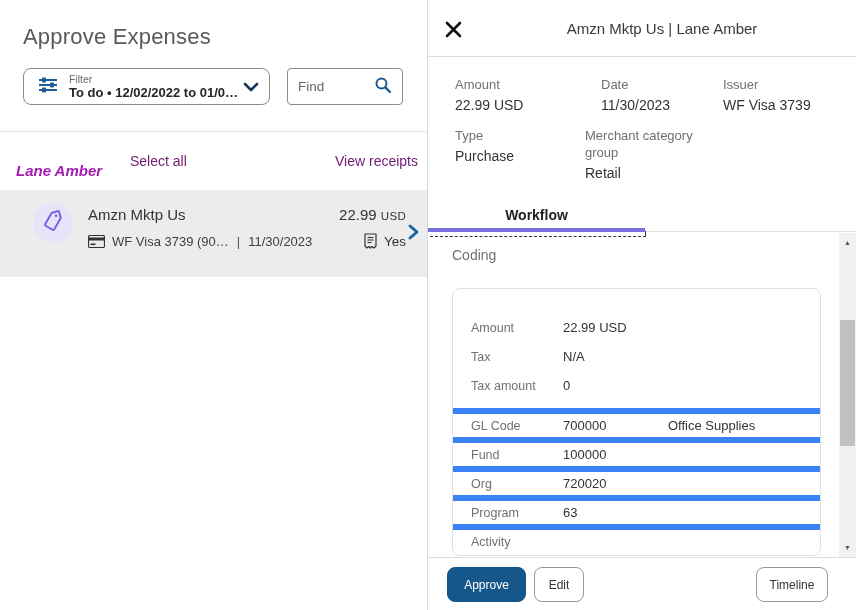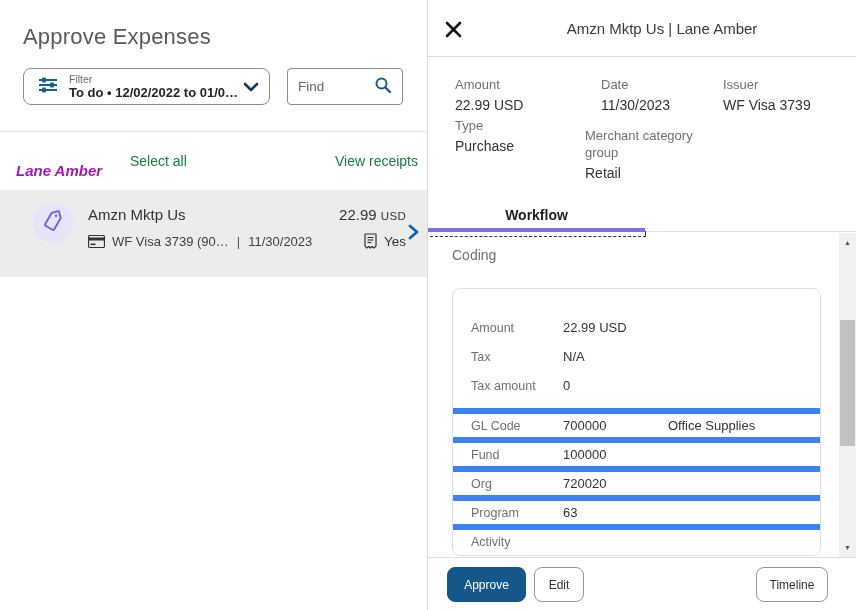--- a/index.html
+++ b/index.html
@@ -15,21 +15,21 @@
   .filter-label { font-size:10.5px; color:#6b6b6b; line-height:12px; }
   .filter-value { font-size:13px; font-weight:700; color:#262626; white-space:nowrap; line-height:15px; }
   .find-box { position:absolute; left:287px; top:68px; width:116px; height:37px; border:1px solid #8c8c8c; border-radius:4px; display:flex; align-items:center; padding:0 10px; background:#fff; }
   .find-box input { border:none; outline:none; width:70px; font-size:13.5px; color:#333; font-family:"Liberation Sans",sans-serif; }
   .find-box input::placeholder { color:#666; }
 
   .list-divider { position:absolute; left:0; top:131px; width:428px; height:1px; background:#e4e4e4; }
 
   .group-header { position:absolute; left:0; top:141px; width:428px; height:40px; }
   .group-name { position:absolute; left:16px; top:21px; font-size:15px; font-weight:700; color:#a21caf;font-style:italic; }
-  .link { color:#15803d; font-size:14px; cursor:pointer; }
+  .link { color:#701a75; font-size:14px; cursor:pointer; }
   .select-all { position:absolute; left:130px; top:12px; }
   .view-receipts { position:absolute; right:10px; top:12px; }
 
   .expense-row { position:absolute; left:0; top:190px; width:427px; height:87px; background:#ececec; cursor:pointer; }
   .avatar { position:absolute; left:33px; top:13px; width:40px; height:40px; border-radius:50%; background:#e7e3f8; display:flex; align-items:center; justify-content:center; }
   .row-merchant { position:absolute; left:88px; top:16px; font-size:15px; color:#333; }
   .row-sub { position:absolute; left:88px; top:44px; display:flex; align-items:center; font-size:13px; color:#3f3f3f; }
   .row-sub .sep { margin:0 8px; color:#555; }
   .row-amount { position:absolute; right:21px; top:16px; font-size:15px; color:#333; text-align:right; }
   .row-amount .cur { font-size:11.5px; letter-spacing:.3px; }
@@ -42,21 +42,21 @@
   .close-btn { position:absolute; left:15px; top:19px; width:20px; height:20px; cursor:pointer; display:flex; align-items:center; justify-content:center; }
   .panel-title { position:absolute; left:60px; right:20px; top:0; height:57px; display:flex; align-items:center; justify-content:center; font-size:15px; color:#3a3a3a; }
 
   .summary { position:absolute; left:0; top:0; width:428px; }
   .cell { position:absolute; }
   .cell .lbl { font-size:13px; color:#707070; line-height:17px; }
   .cell .val { font-size:14px; color:#333; margin-top:4px; line-height:17px; }
   .cell-amount { left:27px; top:76px; }
   .cell-date { left:157px; top:76px;margin-left:16px; }
   .cell-issuer { left:295px; top:76px; }
-  .cell-type { left:27px; top:117px; }
+  .cell-type { left:27px; top:127px; }
   .cell-mcg { left:157px; top:127px; width:118px; }
 
   .tabs { position:absolute; left:0; top:205px; width:428px; height:27px; display:flex; border-bottom:1px solid #e0e0e0; }
   .tab { display:flex; align-items:flex-start; justify-content:center; font-size:14px; color:#222; cursor:pointer; padding-top:2px; position:relative; }
   .tab-workflow { width:217px; font-weight:700; }
   .tab-additional { flex:1; }
   .tab.active::after { content:""; position:absolute; left:0; bottom:-1px; width:100%; height:4px; background:#7a6ee0; }
   .focus-dash { position:absolute; left:2px; top:231px; width:216px; height:6px; border-bottom:1px dashed #333; border-right:1px dashed #333; }
 
   .coding-title { position:absolute; left:24px; top:247px; font-size:14px; color:#707070; }

